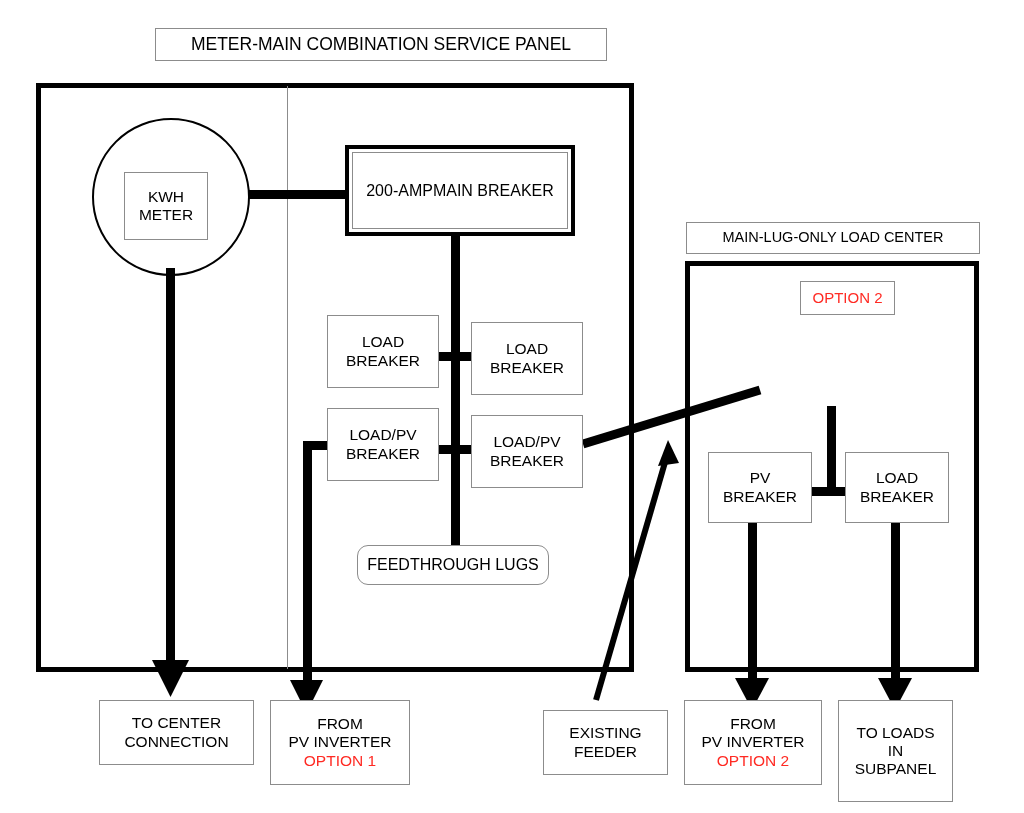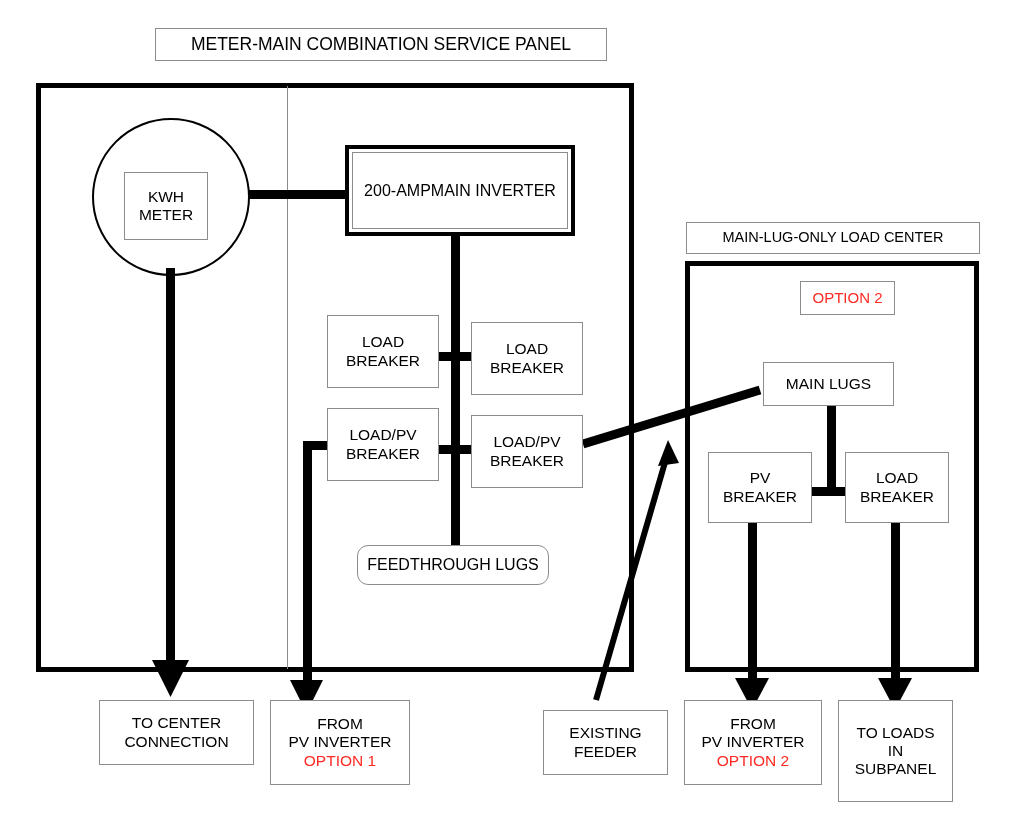--- a/index.html
+++ b/index.html
@@ -156,21 +156,21 @@
 
   <div class="circle" style="left:92px; top:118px; width:158px; height:158px;"></div>
   <div class="box" style="left:124px; top:172px; width:84px; height:68px; font-size:15.5px;">
     <span class="ln">KWH</span>
     <span class="ln">METER</span>
   </div>
 
   <div class="dbl" style="left:345px; top:145px; width:230px; height:91px;">
     <div class="dbl-inner" style="font-size:16px;">
       <span class="ln">200-AMP</span>
-      <span class="ln">MAIN INVERTER</span>
+      <span class="ln">MAIN BREAKER</span>
     </div>
   </div>
 
   <div class="box" style="left:327px; top:315px; width:112px; height:73px; font-size:15.5px;">
     <span class="ln">LOAD</span>
     <span class="ln">BREAKER</span>
   </div>
 
   <div class="box" style="left:471px; top:322px; width:112px; height:73px; font-size:15.5px;">
     <span class="ln">LOAD</span>
@@ -188,23 +188,20 @@
   </div>
 
   <div class="box" style="left:357px; top:545px; width:192px; height:40px; font-size:16px;border-radius:11px;">
     <span class="ln">FEEDTHROUGH LUGS</span>
   </div>
 
   <div class="box" style="left:800px; top:281px; width:95px; height:34px; font-size:15px;">
     <span class="ln red">OPTION 2</span>
   </div>
 
-  <div class="box" style="left:763px; top:362px; width:131px; height:44px; font-size:15.5px;">
-    <span class="ln">MAIN LUGS</span>
-  </div>
 
   <div class="box" style="left:708px; top:452px; width:104px; height:71px; font-size:15.5px;">
     <span class="ln">PV</span>
     <span class="ln">BREAKER</span>
   </div>
 
   <div class="box" style="left:845px; top:452px; width:104px; height:71px; font-size:15.5px;">
     <span class="ln">LOAD</span>
     <span class="ln">BREAKER</span>
   </div>

